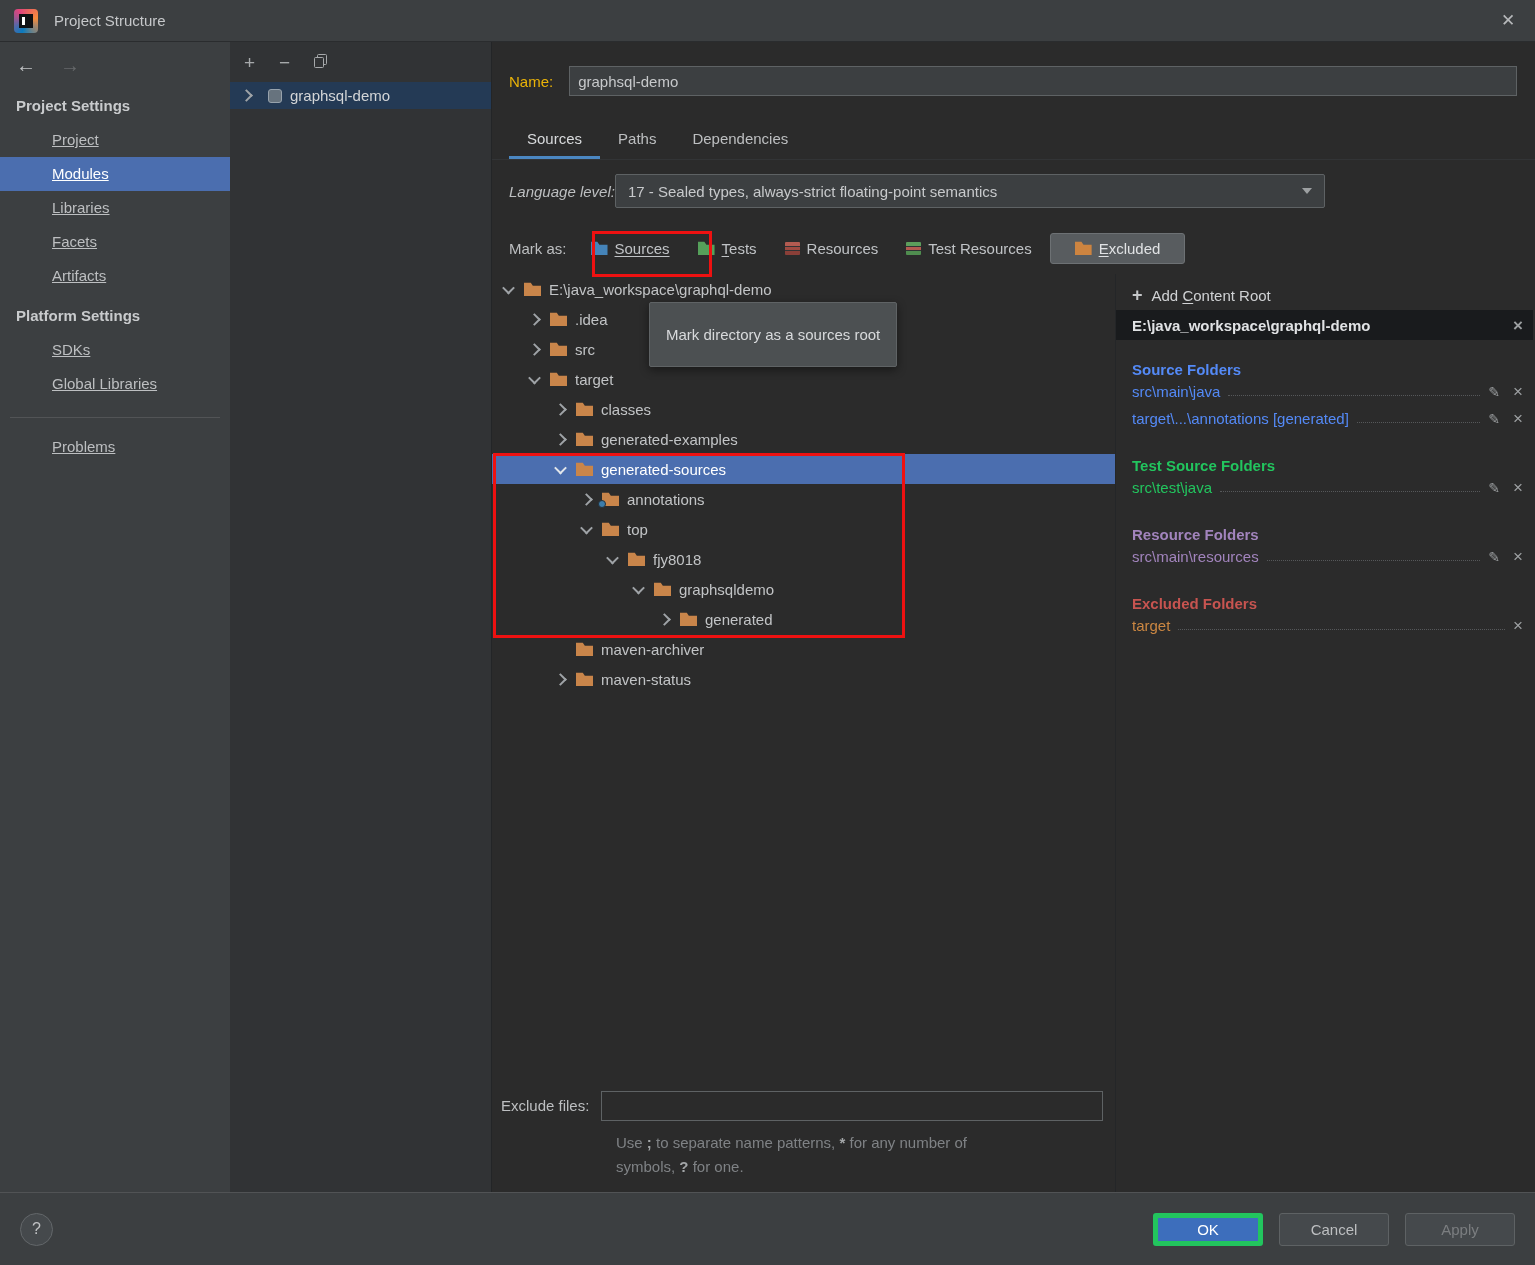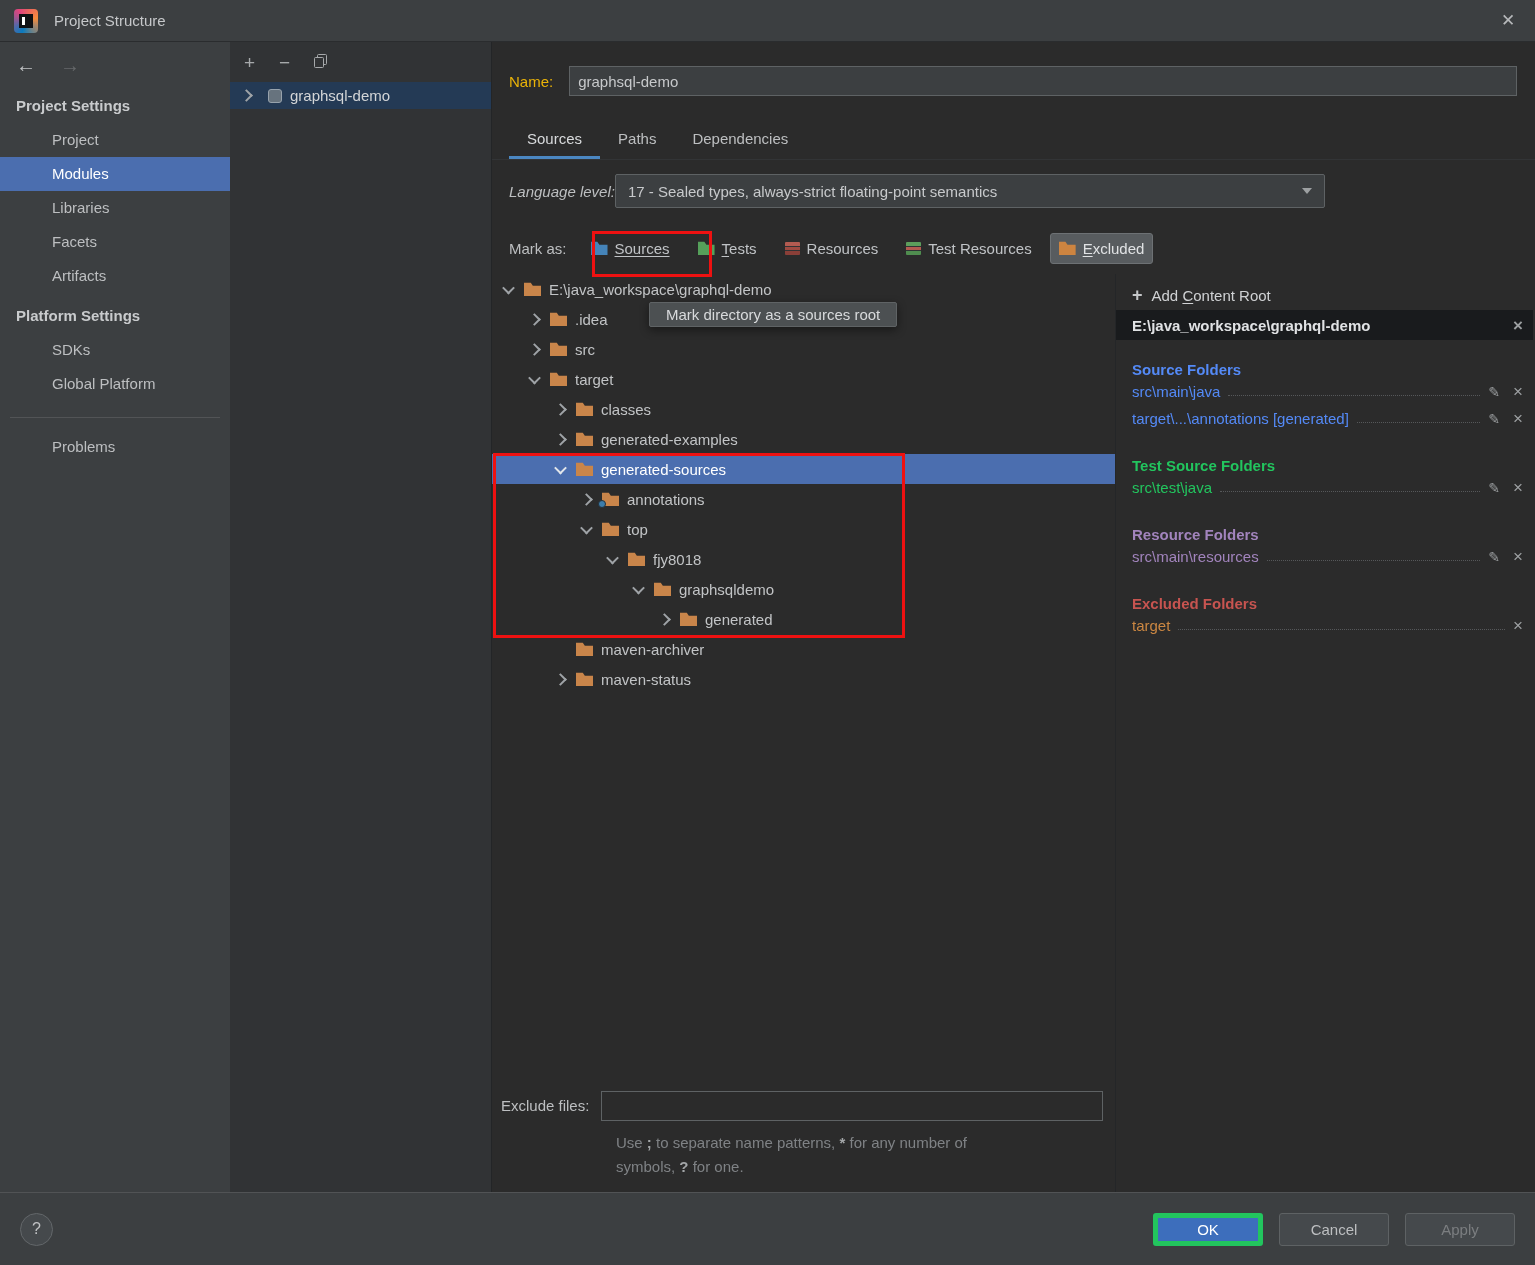--- a/index.html
+++ b/index.html
@@ -20,21 +20,21 @@
   
   .body { display:flex; height:1150px; }
 
   
   .sidebar { width:230px; background:#3c3f41; flex:0 0 auto; }
   .nav-arrows { display:flex; gap:24px; padding:13px 0 8px 16px; }
   .arrow { font-size:20px; line-height:1; cursor:pointer; }
   .arrow.back { color:#c3c5c7; }
   .arrow.fwd  { color:#66696b; }
   .sb-header { padding:14px 0 9px 16px; font-weight:700; font-size:15px; color:#c9cbcd; }
-  .sb-item { height:34px; line-height:34px; padding-left:52px; font-size:15px; color:#bdbfc1; cursor:pointer; }
+  .sb-item { height:34px; line-height:34px; padding-left:52px; font-size:15px; color:#bdbfc1; cursor:pointer;text-decoration:underline; }
   .sb-item.selected { background:#4b6eaf; color:#ffffff; }
   .sb-divider { border-top:1px solid #525456; margin:16px 10px 12px 10px; }
 
   
   .modules-panel { width:262px; background:#313335; flex:0 0 auto; border-right:1px solid #232527; }
   .mp-toolbar { height:40px; display:flex; align-items:center; gap:24px; padding-left:14px; color:#a6a9ab; }
   .tb-btn { font-size:19px; line-height:1; cursor:pointer; }
   .module-row { height:27px; display:flex; align-items:center; background:#243a55; color:#d3d5d7;
                 font-size:15px; padding-left:12px; cursor:pointer; }
   .module-icon { width:14px; height:14px; background:#67737e; border:1px solid #97a2ac; border-radius:3px;
@@ -55,21 +55,21 @@
   .lang-row { height:62px; display:flex; align-items:center; padding-left:17px; }
   .lang-row label { font-size:15px; margin-right:0;font-style:italic; }
   .combo { width:710px; height:34px; background:#3c3f41; border:1px solid #5e6264; border-radius:2px;
            display:flex; align-items:center; padding:0 12px; font-size:15px; color:#c7c9cb; cursor:pointer; }
   .combo-arrow { margin-left:auto; width:0; height:0; border-left:5px solid transparent;
                  border-right:5px solid transparent; border-top:6px solid #9da0a2; }
 
   .markas-row { height:52px; display:flex; align-items:center; padding-left:17px; gap:8px; }
   .markas-label { font-size:15px; margin-right:6px; }
   .ma-btn { display:flex; align-items:center; gap:7px; padding:7px 10px; font-size:15px; color:#c0c3c6; cursor:pointer; }
-  .ma-btn.active { background:#585c5f; border:1px solid #6d7174; border-radius:3px; color:#e0e2e4; padding:6px 8px; }
+  .ma-btn.active { background:#585c5f; border:1px solid #6d7174; border-radius:3px; color:#e0e2e4; padding:6px 24px; }
   .u { text-decoration:underline; text-underline-offset:2px; }
 
   .ficon { width:17px; height:14px; flex:0 0 auto; background:#c9854a;
            clip-path:polygon(0% 6%, 40% 6%, 52% 26%, 100% 26%, 100% 100%, 0% 100%); }
   .ficon.blue   { background:#4584b9; }
   .ficon.green  { background:#55a05a; }
   .ficon.orange { background:#cd8440; }
   .stack { width:15px; height:13px; flex:0 0 auto; border-radius:1px;
            background:linear-gradient(#b35b51 0 28%, #313335 28% 36%, #9e4b42 36% 64%, #313335 64% 72%, #8a3f38 72% 100%); }
   .stack.tr { background:linear-gradient(#5c9e5c 0 28%, #313335 28% 36%, #b35b51 36% 64%, #313335 64% 72%, #4f8d4f 72% 100%); }
@@ -128,21 +128,21 @@
   .help-btn { width:33px; height:33px; border-radius:50%; background:#45494c; border:1px solid #63676a;
               color:#c0c2c4; font-size:16px; display:flex; align-items:center; justify-content:center; cursor:pointer; }
   .footer-btns { margin-left:auto; display:flex; gap:16px; }
   .btn { width:110px; height:33px; border-radius:3px; font-size:15px; font-family:inherit; cursor:pointer;
          background:#45494c; border:1px solid #5e6264; color:#bdbfc1; }
   .btn.primary { background:#3d6ebc; border:5px solid #22c55e; color:#ffffff; }
   .btn.disabled { color:#7b7e80; }
 
   
   .tooltip { position:absolute; left:649px; top:302px; background:#4c5052; border:1px solid #5f6365;
-             color:#d8dadc; padding:3px 16px; font-size:15px; border-radius:2px; z-index:30;
+             color:#d8dadc; padding:23px 16px; font-size:15px; border-radius:2px; z-index:30;
              box-shadow:0 3px 10px rgba(0,0,0,.45); white-space:nowrap; }
   .anno { position:absolute; border:3px solid #ee1111; z-index:40; pointer-events:none; }
   .anno-sources { left:592px; top:231px; width:120px; height:46px; }
   .anno-tree { left:493px; top:453px; width:412px; height:185px; }
 </style>
 </head>
 <body>
 
 <div class="window">
 
@@ -160,21 +160,21 @@
         <span class="arrow fwd">→</span>
       </div>
       <div class="sb-header">Project Settings</div>
       <div class="sb-item">Project</div>
       <div class="sb-item selected">Modules</div>
       <div class="sb-item">Libraries</div>
       <div class="sb-item">Facets</div>
       <div class="sb-item">Artifacts</div>
       <div class="sb-header">Platform Settings</div>
       <div class="sb-item">SDKs</div>
-      <div class="sb-item">Global Platform</div>
+      <div class="sb-item">Global Libraries</div>
       <div class="sb-divider"></div>
       <div class="sb-item">Problems</div>
     </aside>
 
     <section class="modules-panel">
       <div class="mp-toolbar">
         <span class="tb-btn">+</span>
         <span class="tb-btn">−</span>
         <span class="tb-btn"><svg width="14" height="15" viewBox="0 0 14 15">
               <rect x="3.5" y="0.5" width="9" height="10" rx="1" stroke="#a6a9ab" fill="none"></rect>

